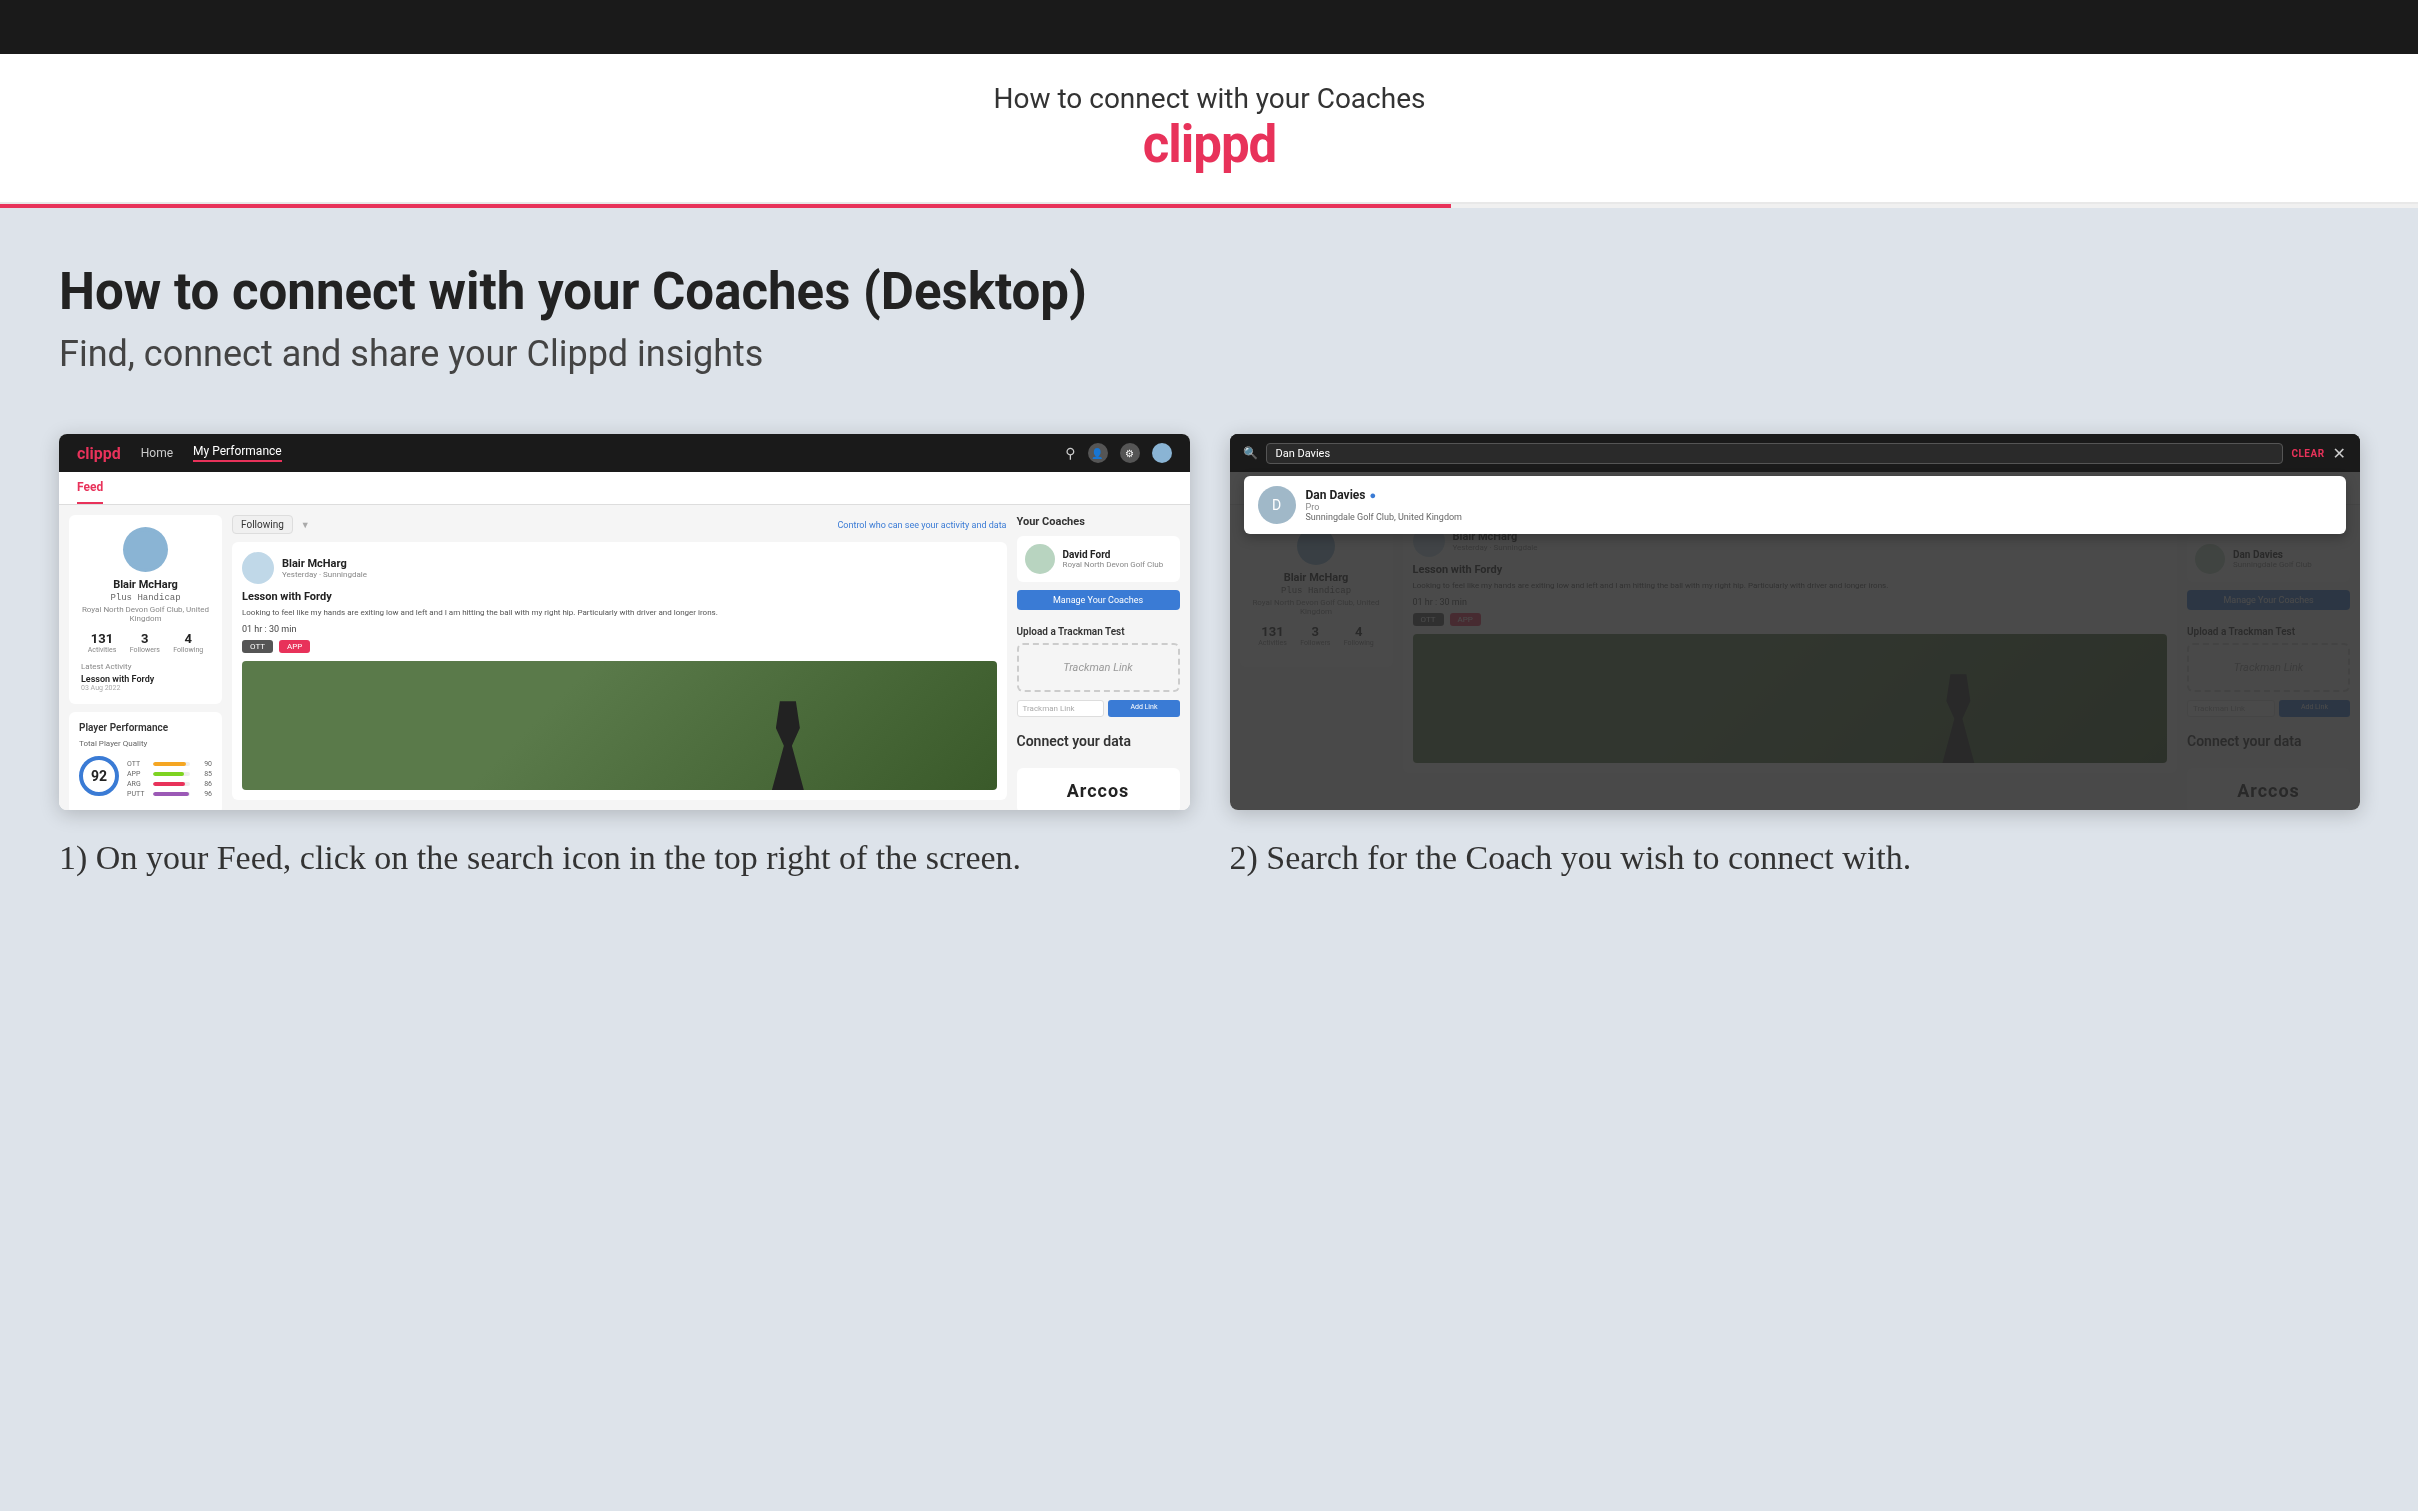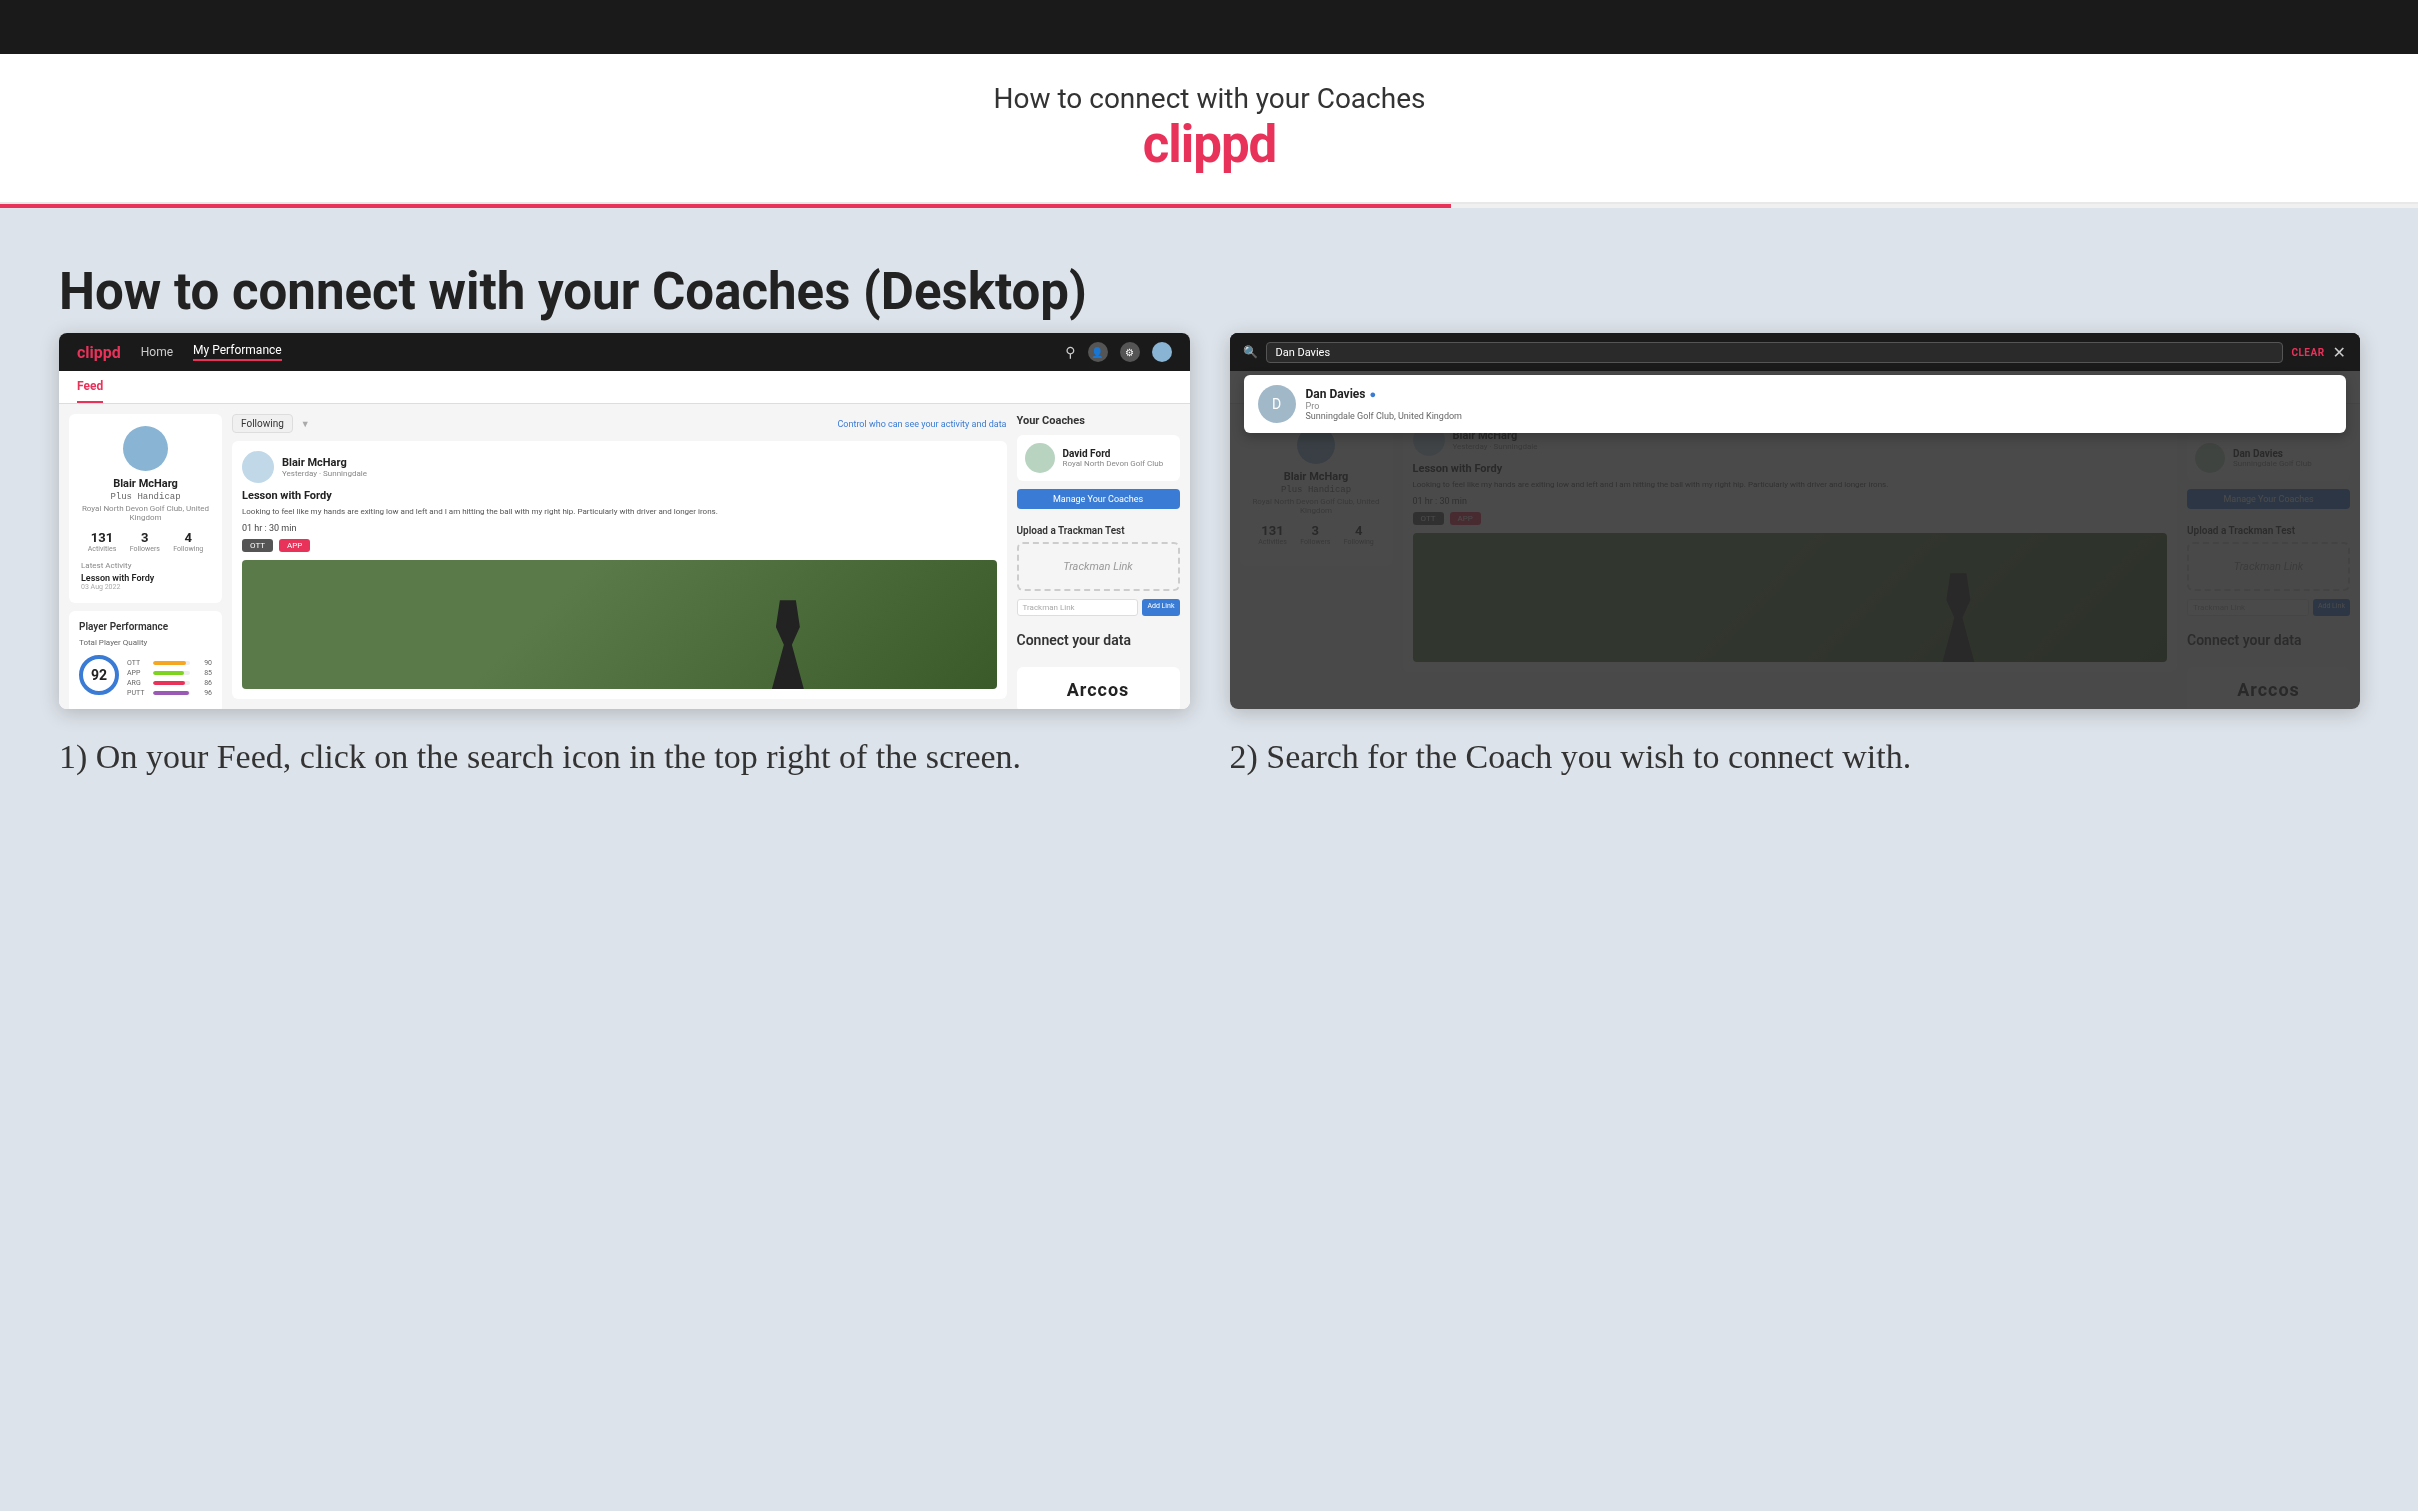--- a/index.html
+++ b/index.html
@@ -446,21 +446,21 @@
       border-radius: 3px;
       padding: 3px 5px;
       font-size: 8px;
       color: #aaa;
       background: #fff;
     }
     .mock-trackman-add {
       background: #3a7bd5;
       color: #fff;
       font-size: 7px;
-      padding: 3px 5px;
+      padding: 3px 22px;
       border-radius: 3px;
     }
     .mock-connect-title {
       font-size: 14px;
       font-weight: 600;
       color: #333;
       margin-bottom: 19px;
     }
     .mock-arccos {
       background: #fff;
@@ -524,20 +524,21 @@
 <div class="top-bar"></div>
 
 <div class="header">
   <span class="header-title">How to connect with your Coaches</span>
   <span class="logo">clippd</span>
 </div>
 <div class="red-line"></div>
 
 <div class="main-content">
   <div class="page-title">How to connect with your Coaches (Desktop)</div>
+  <div class="page-subtitle">Find, connect and share your Clippd insights</div>
 
   <div class="screenshots-row">
 
     <div class="screenshot-wrapper">
       <div class="screenshot-box">
         <div class="mock-app-full">
 
           <div class="mock-nav">
             <span class="nav-logo">clippd</span>
             <span class="nav-link">Home</span>

